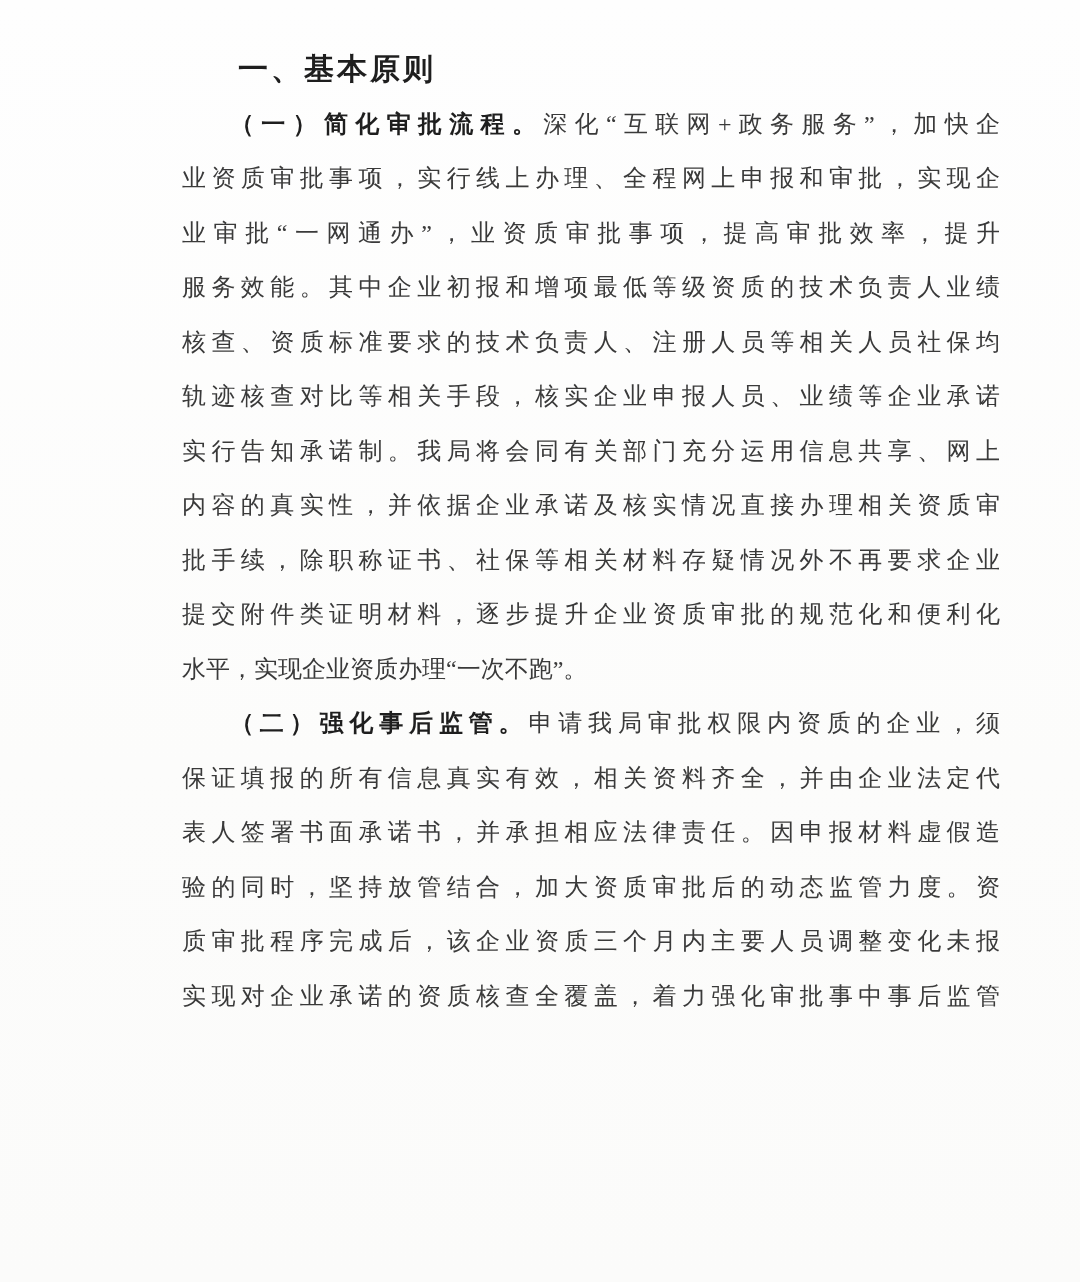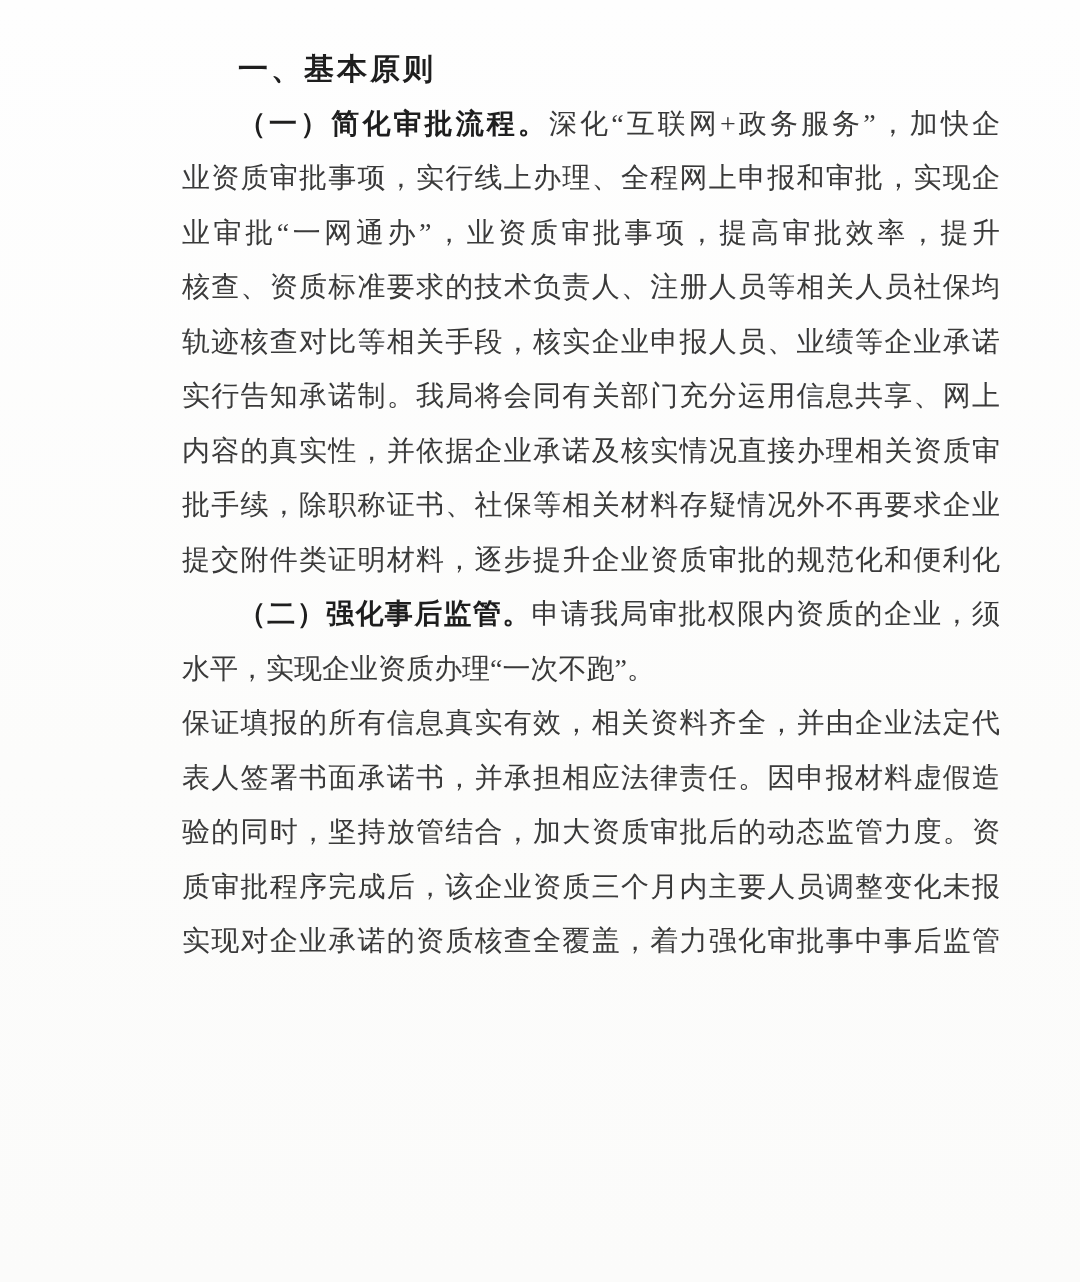--- a/index.html
+++ b/index.html
@@ -28,21 +28,21 @@
     font-size: 30px;
     font-weight: bold;
     color: #1e1e1e;
     line-height: 54.5px;
     height: 54.5px;
     text-indent: 56px;
     letter-spacing: 3px;
     white-space: nowrap;
   }
   .line {
-    font-size: 28px;
+    font-size: 24px;
     color: #3a3a3a;
     line-height: 54.5px;
     height: 54.5px;
     text-align: justify;
     text-align-last: justify;
     white-space: nowrap;
   }
   .line.indent { text-indent: 2em; }
   .line.short {
     text-align: left;
@@ -56,28 +56,29 @@
 </head>
 <body>
 
 <div class="page">
   <div class="textblock">
     <div class="heading">一、基本原则</div>
     <div>
         <div class="line indent"><span class="lead">（一）简化审批流程。</span><span class="txt">深化“互联网+政务服务”，加快企</span></div>
         <div class="line"><span class="lead"></span><span class="txt">业资质审批事项，实行线上办理、全程网上申报和审批，实现企</span></div>
         <div class="line"><span class="lead"></span><span class="txt">业审批“一网通办”，业资质审批事项，提高审批效率，提升</span></div>
+        <div class="line"><span class="lead"></span><span class="txt">服务效能。其中企业初报和增项最低等级资质的技术负责人业绩</span></div>
         <div class="line"><span class="lead"></span><span class="txt">核查、资质标准要求的技术负责人、注册人员等相关人员社保均</span></div>
         <div class="line"><span class="lead"></span><span class="txt">轨迹核查对比等相关手段，核实企业申报人员、业绩等企业承诺</span></div>
         <div class="line"><span class="lead"></span><span class="txt">实行告知承诺制。我局将会同有关部门充分运用信息共享、网上</span></div>
         <div class="line"><span class="lead"></span><span class="txt">内容的真实性，并依据企业承诺及核实情况直接办理相关资质审</span></div>
         <div class="line"><span class="lead"></span><span class="txt">批手续，除职称证书、社保等相关材料存疑情况外不再要求企业</span></div>
         <div class="line"><span class="lead"></span><span class="txt">提交附件类证明材料，逐步提升企业资质审批的规范化和便利化</span></div>
+        <div class="line short"><span class="lead"></span><span class="txt">水平，实现企业资质办理“一次不跑”。</span></div>
         <div class="line indent"><span class="lead">（二）强化事后监管。</span><span class="txt">申请我局审批权限内资质的企业，须</span></div>
-        <div class="line short"><span class="lead"></span><span class="txt">水平，实现企业资质办理“一次不跑”。</span></div>
         <div class="line"><span class="lead"></span><span class="txt">保证填报的所有信息真实有效，相关资料齐全，并由企业法定代</span></div>
         <div class="line"><span class="lead"></span><span class="txt">表人签署书面承诺书，并承担相应法律责任。因申报材料虚假造</span></div>
         <div class="line"><span class="lead"></span><span class="txt">验的同时，坚持放管结合，加大资质审批后的动态监管力度。资</span></div>
         <div class="line"><span class="lead"></span><span class="txt">质审批程序完成后，该企业资质三个月内主要人员调整变化未报</span></div>
         <div class="line"><span class="lead"></span><span class="txt">实现对企业承诺的资质核查全覆盖，着力强化审批事中事后监管</span></div>
       </div>
   </div>
 </div>
 
 </body></html>

